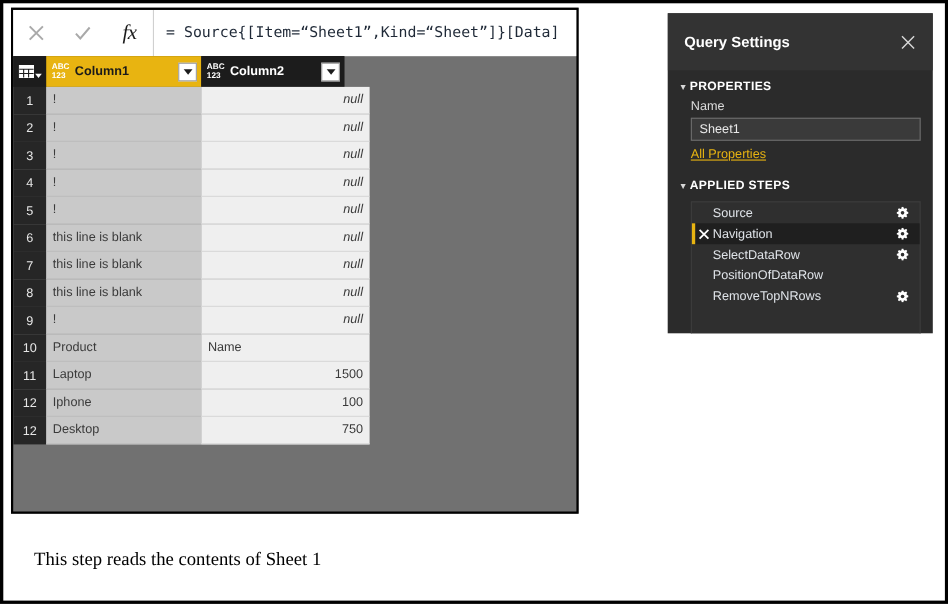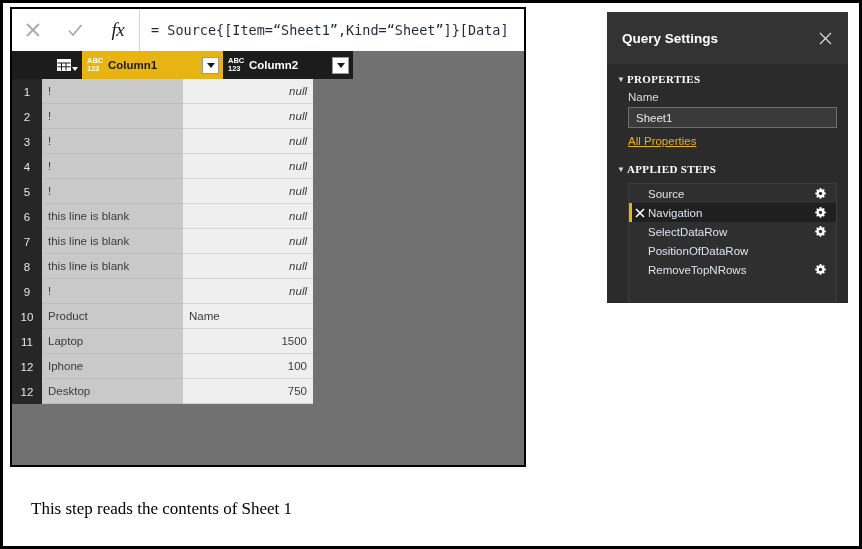--- a/index.html
+++ b/index.html
@@ -63,21 +63,20 @@
     background:#ffffff;
     white-space:nowrap;
     overflow:hidden;
   }
 
   
   #grid-header{
     position:absolute;left:0;top:42px;height:28px;
     display:flex;align-items:stretch;
     background:#1c1c1c;
-    padding-left:40px;
   }
   #corner-cell{
     width:30px;flex:none;background:#1c1c1c;
     display:flex;align-items:center;justify-content:center;gap:1px;
     box-sizing:border-box;
   }
   .colhdr{
     display:flex;align-items:center;
     box-sizing:border-box;
     padding:0 4px 0 5px;
@@ -141,21 +140,21 @@
     padding:0 6px;
     border-bottom:1px solid #d6d6d6;
   }
   .cell-c1{
     width:141px;flex:none;
     background:#c9c9c9;
     border-bottom:1px solid #bdbdbd;
     justify-content:flex-start;
   }
   .cell-c2{
-    width:130px;flex:none;
+    width:153px;flex:none;
     background:#efefef;
     justify-content:flex-start;
   }
   .cell-c2.num{justify-content:flex-end;}
   .cell-c2.nullv{justify-content:flex-end;font-style:italic;color:#3a3a3a;}
 
   
   #query-settings{
     position:absolute;left:604px;top:9px;width:241px;height:291px;
     background:#2b2b2b;
@@ -180,21 +179,21 @@
   .section-head{
     display:flex;align-items:center;
     padding:9px 0 5px 8px;
   }
   .section-arrow{
     width:12px;flex:none;
     color:#d9d9d9;font-size:8px;
     display:flex;align-items:center;justify-content:center;
   }
   .section-title{
-    color:#ffffff;font-size:11px;font-weight:700;letter-spacing:0.35px;font-family:Liberation Serif, serif;
+    color:#ffffff;font-size:11px;font-weight:700;letter-spacing:0.35px;
   }
   #qs-name-label{
     color:#dcdcdc;font-size:11.5px;
     padding:1px 0 4px 21px;
   }
   #qs-name-input{
     margin:0 11px 0 21px;
     height:21px;
     background:#3a3a3a;
     border:1px solid #6e6e6e;

